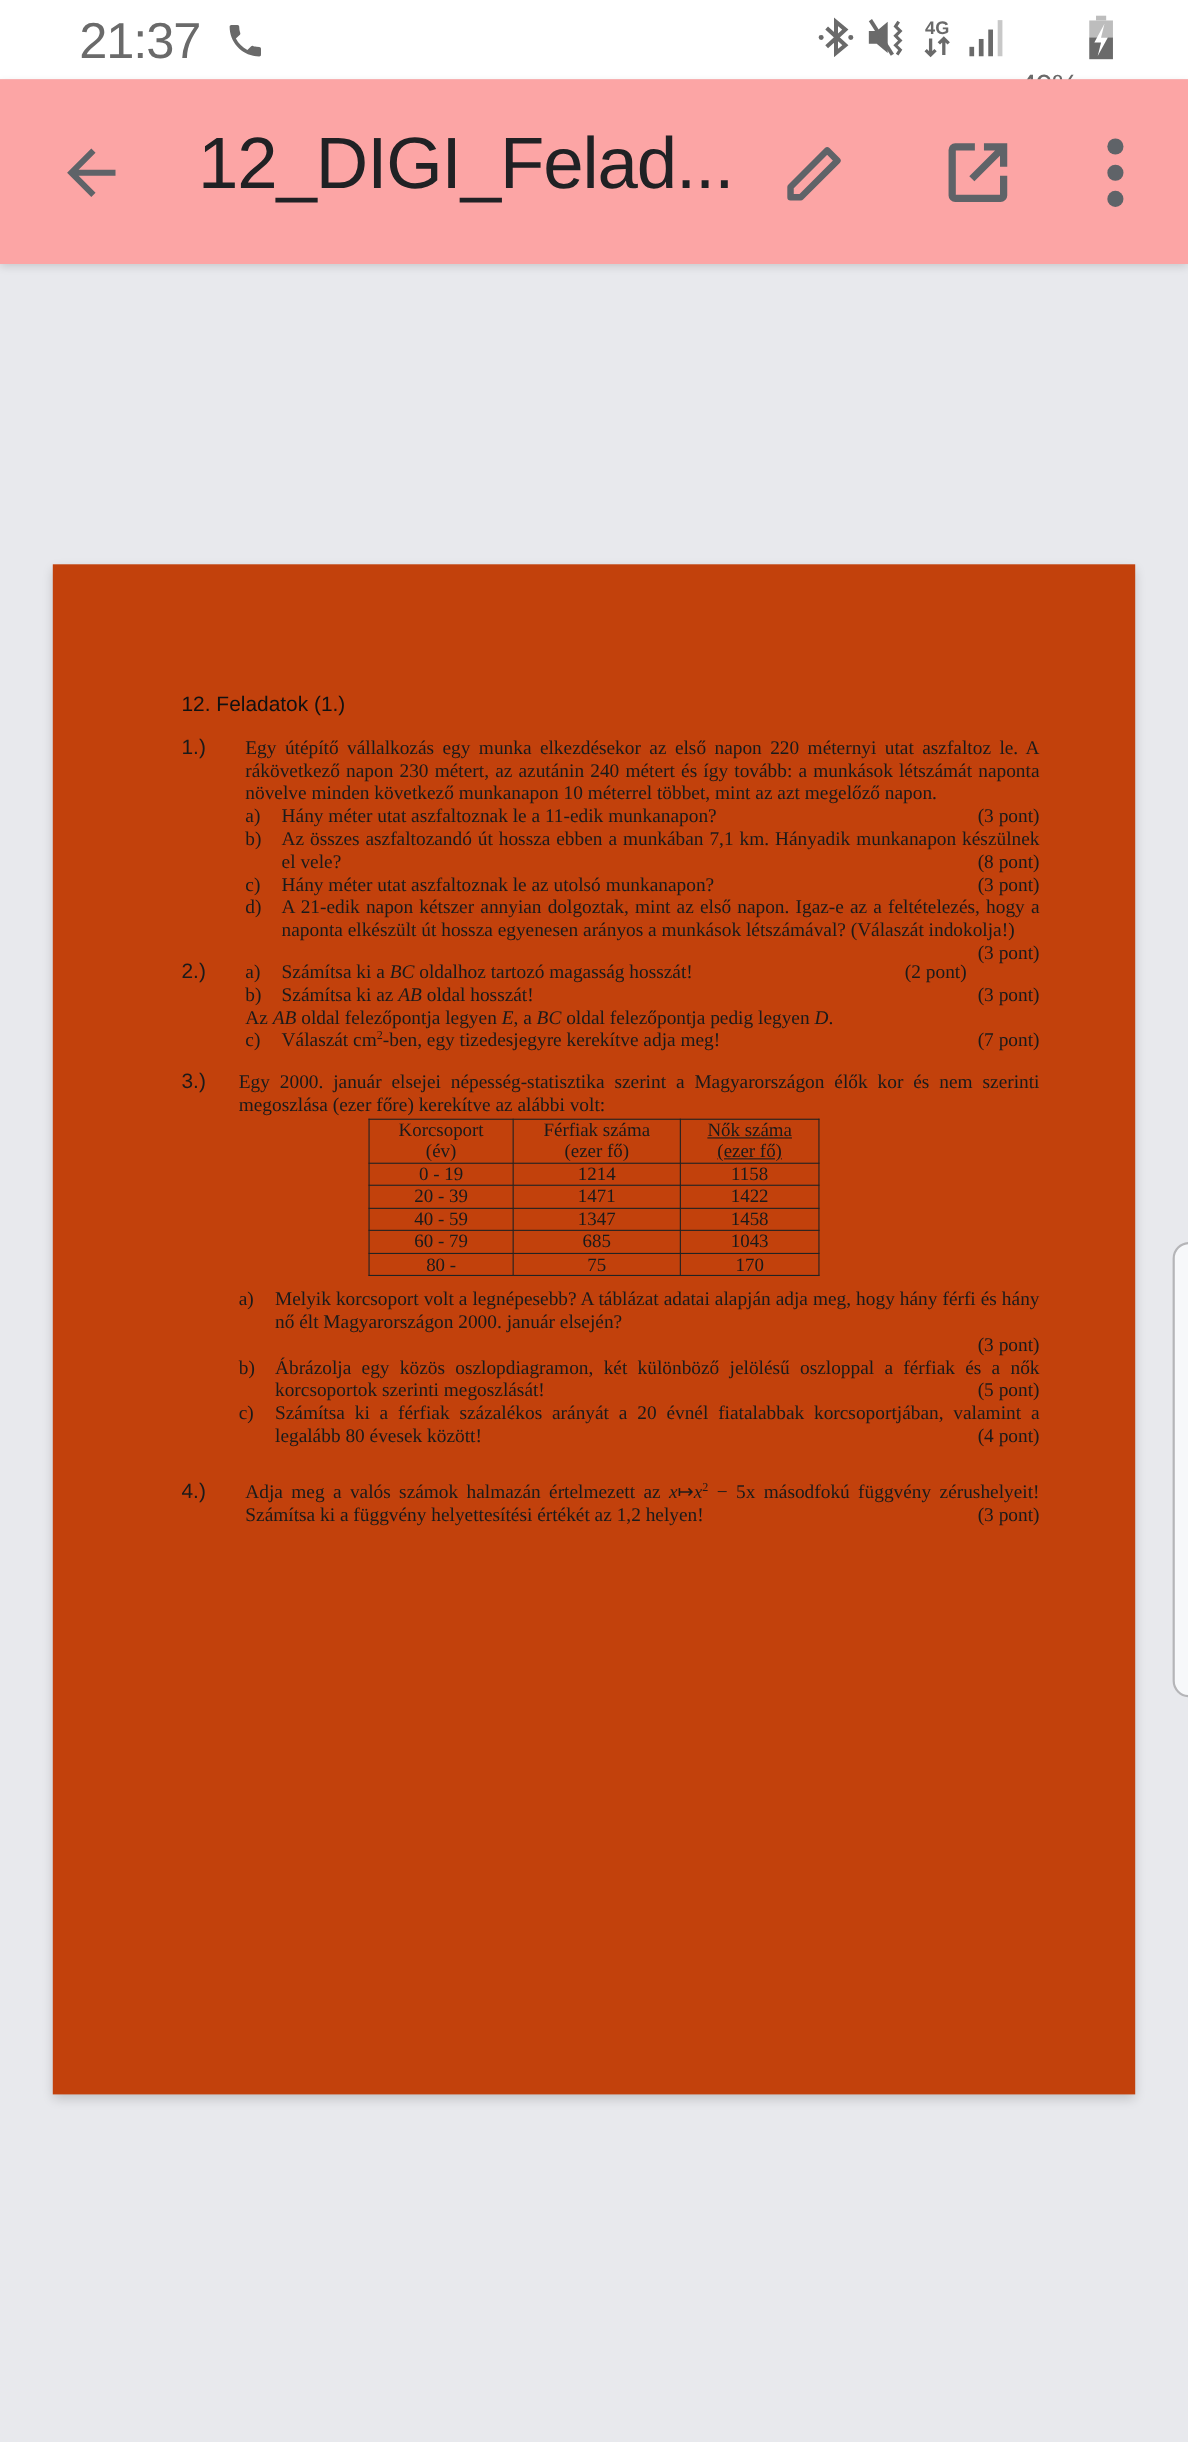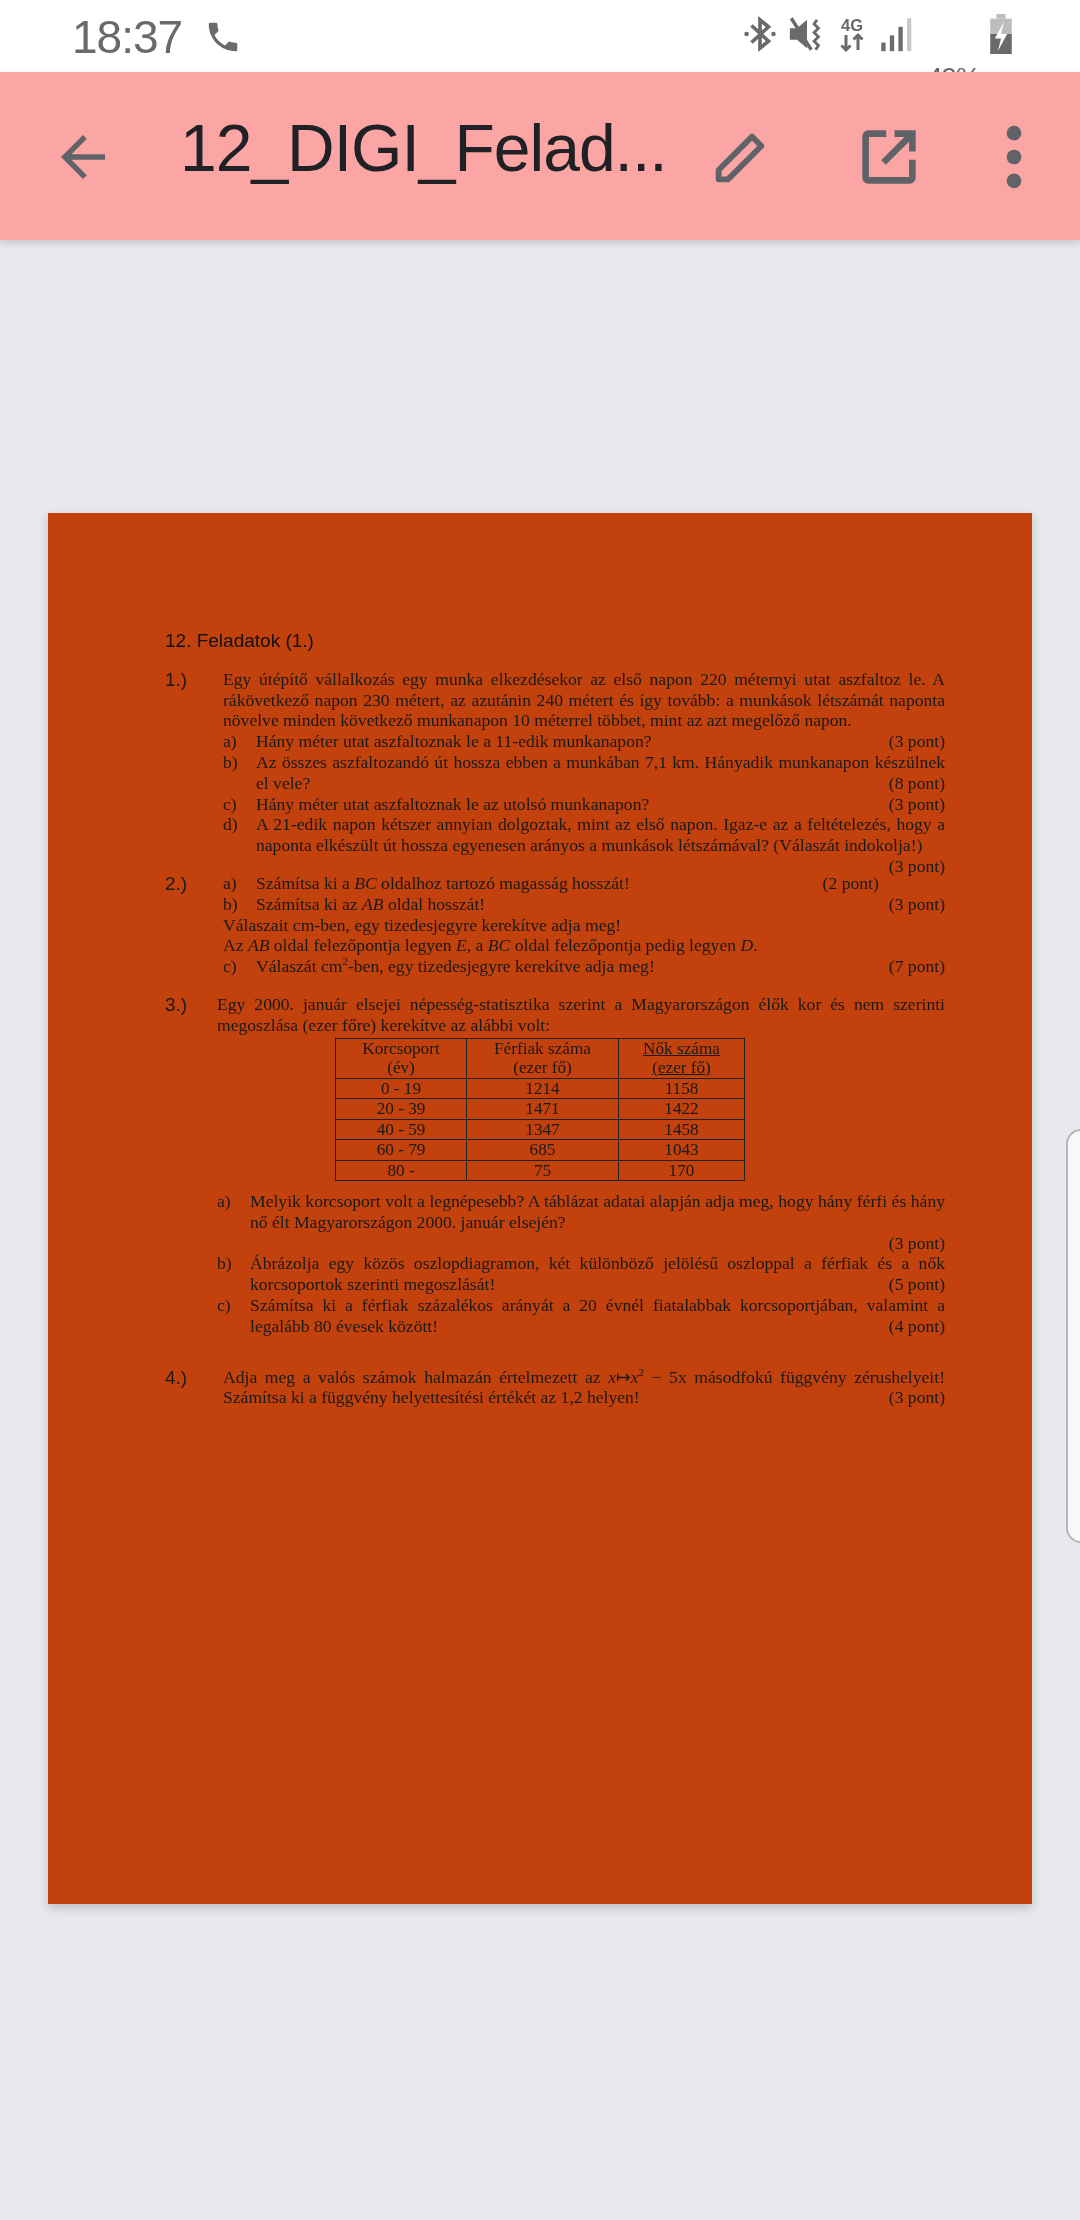--- a/index.html
+++ b/index.html
@@ -45,21 +45,21 @@
   .pop-table th { line-height: 19.5px; }
   .col1 { width: 131px; } .col2 { width: 152px; } .col3 { width: 126px; text-decoration: underline; }
 
   
   .scroll-handle { position: absolute; left: 1066px; top: 1129px; width: 30px; height: 414px; border: 2px solid #b5b5b8; border-radius: 22px; background: #f7f8fa; }
 </style>
 </head>
 <body>
 
 <div class="status-bar">
-  <span class="sb-time">18:37</span>
+  <span class="sb-time">21:37</span>
   <svg class="sb-call" viewBox="0 0 24 24">
     <path fill="#6a6a6a" d="M6.6 10.8c1.4 2.8 3.8 5.1 6.6 6.6l2.2-2.2c.3-.3.7-.4 1-.2 1.1.4 2.3.6 3.6.6.6 0 1 .4 1 1V20c0 .6-.4 1-1 1C10.6 21 3 13.4 3 4c0-.6.4-1 1-1h3.5c.6 0 1 .4 1 1 0 1.3.2 2.5.6 3.6.1.3 0 .7-.2 1l-2.3 2.2z"></path>
   </svg>
   <div class="sb-right">
     <svg width="34" height="40" viewBox="0 0 24 28">
       <path fill="none" stroke="#6a6a6a" stroke-width="2.6" d="M6 8l12 11-6 5V4l6 5L6 20"></path>
       <circle cx="2.5" cy="14" r="1.6" fill="#6a6a6a"></circle>
         <circle cx="21.5" cy="14" r="1.6" fill="#6a6a6a"></circle>
     </svg>
     <svg width="40" height="40" viewBox="0 0 28 28">
@@ -146,21 +146,20 @@
             <span>(2 pont)</span>
           </div>
       </div>
       <div class="sub">
         <span class="sub-label">b)</span>
         <div class="line-flex">
             <span><span>Számítsa ki az </span><span class="it">AB</span><span> oldal hosszát!</span></span>
             <span>(3 pont)</span>
           </div>
       </div>
-      <div>Válaszait cm-ben, egy tizedesjegyre kerekítve adja meg!</div>
       <div>
         <span>Az </span><span class="it">AB</span><span> oldal felezőpontja legyen </span><span class="it">E</span><span>, a </span><span class="it">BC</span><span> oldal felezőpontja pedig legyen </span><span class="it">D</span><span>.</span>
       </div>
       <div class="sub">
         <span class="sub-label">c)</span>
         <div class="line-flex">
             <span><span>Válaszát cm</span><sup>2</sup><span>-ben, egy tizedesjegyre kerekítve adja meg!</span></span>
             <span>(7 pont)</span>
           </div>
       </div>

